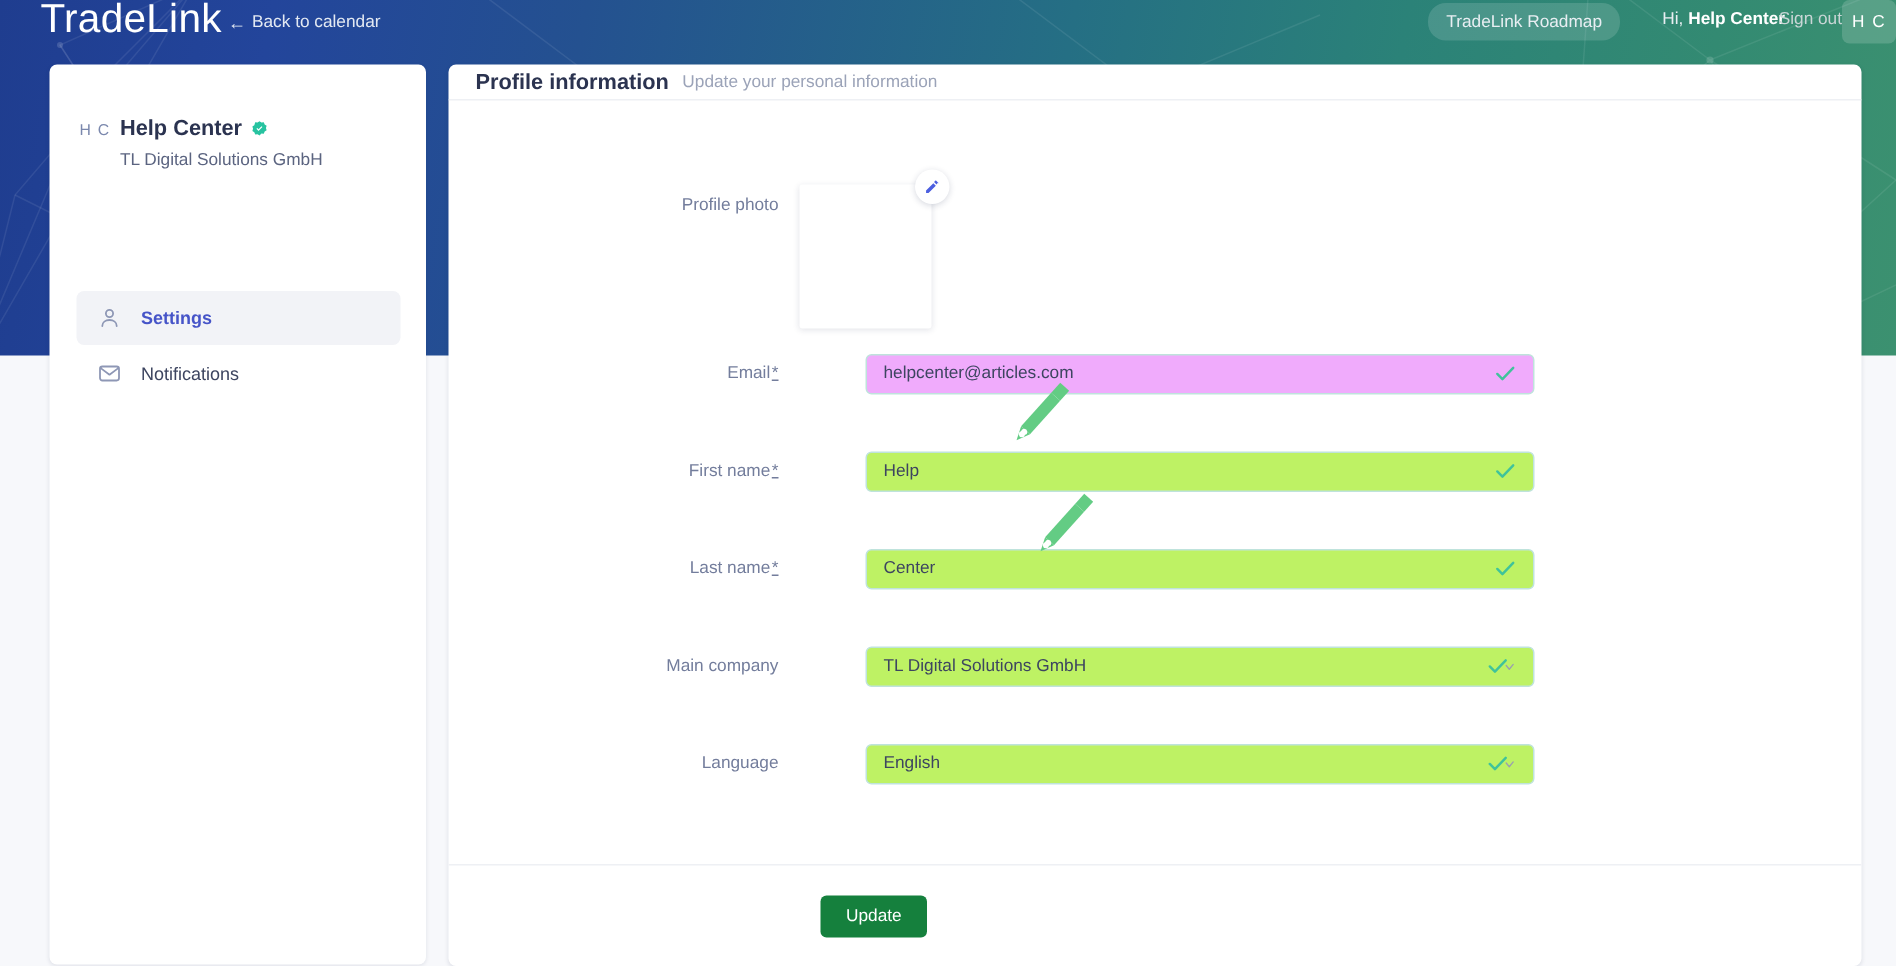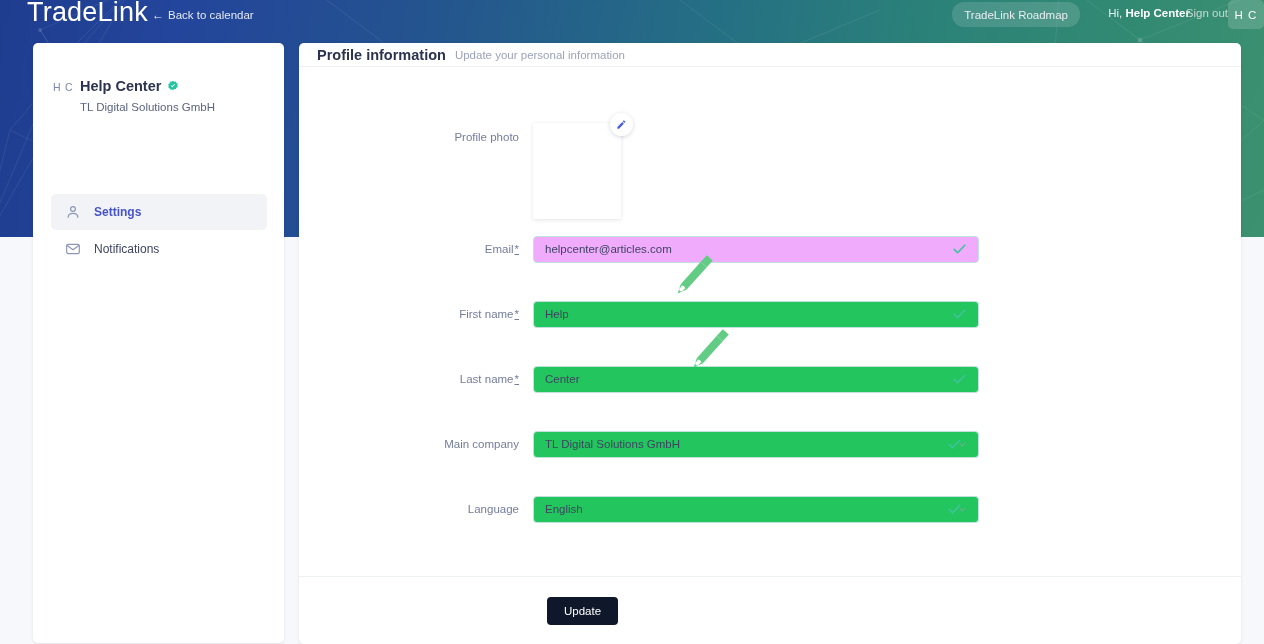--- a/index.html
+++ b/index.html
@@ -197,20 +197,21 @@
   }
 
   
   #form-area { position: relative; height: 500px; }
   .row {
     position: absolute;
     left: 0; width: 942px;
     height: 26px;
     display: flex;
     align-items: center;
+    gap: 44px;
   }
   .lbl {
     width: 234px;
     text-align: right;
     padding-right: 14px;
     font-size: 11.5px;
     color: #737d9c;
     font-weight: 400;
     white-space: nowrap;
   }
@@ -218,21 +219,21 @@
     color: #737d9c;
     text-decoration: underline;
     margin-left: 1px;
   }
   .field {
     position: relative;
     width: 446px;
     height: 27px;
     border: 1px solid #bfe3dc;
     border-radius: 4px;
-    background: #22c55e;
+    background: #bef264;
     display: flex;
     align-items: center;
     padding-left: 11px;
     font-size: 11.5px;
     color: #3d4560;
   }
   .field.readonly { background: #f0abfc; }
   .check {
     position: absolute;
     right: 11px; top: 50%;
@@ -281,21 +282,21 @@
     border-top: 1px solid #eef0f4;
     display: flex;
     align-items: center;
     padding-left: 248px;
   }
   #update-btn {
     height: 28px;
     padding: 0 17px;
     border: none;
     border-radius: 4px;
-    background: #0f172a;
+    background: #15803d;
     color: #ffffff;
     font-size: 11.5px;
     font-family: "Liberation Sans", sans-serif;
     cursor: pointer;
   }
 
   
   .pencil-cursor {
     position: absolute;
     z-index: 60;

